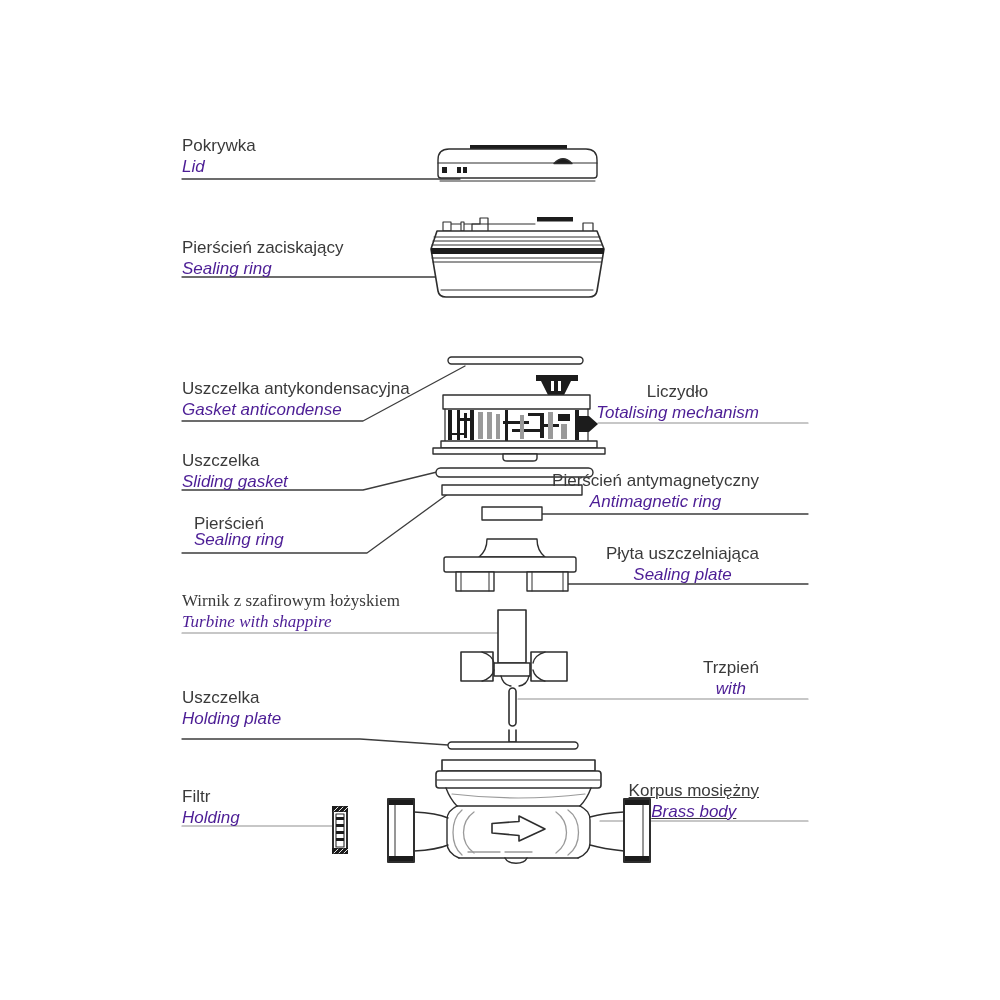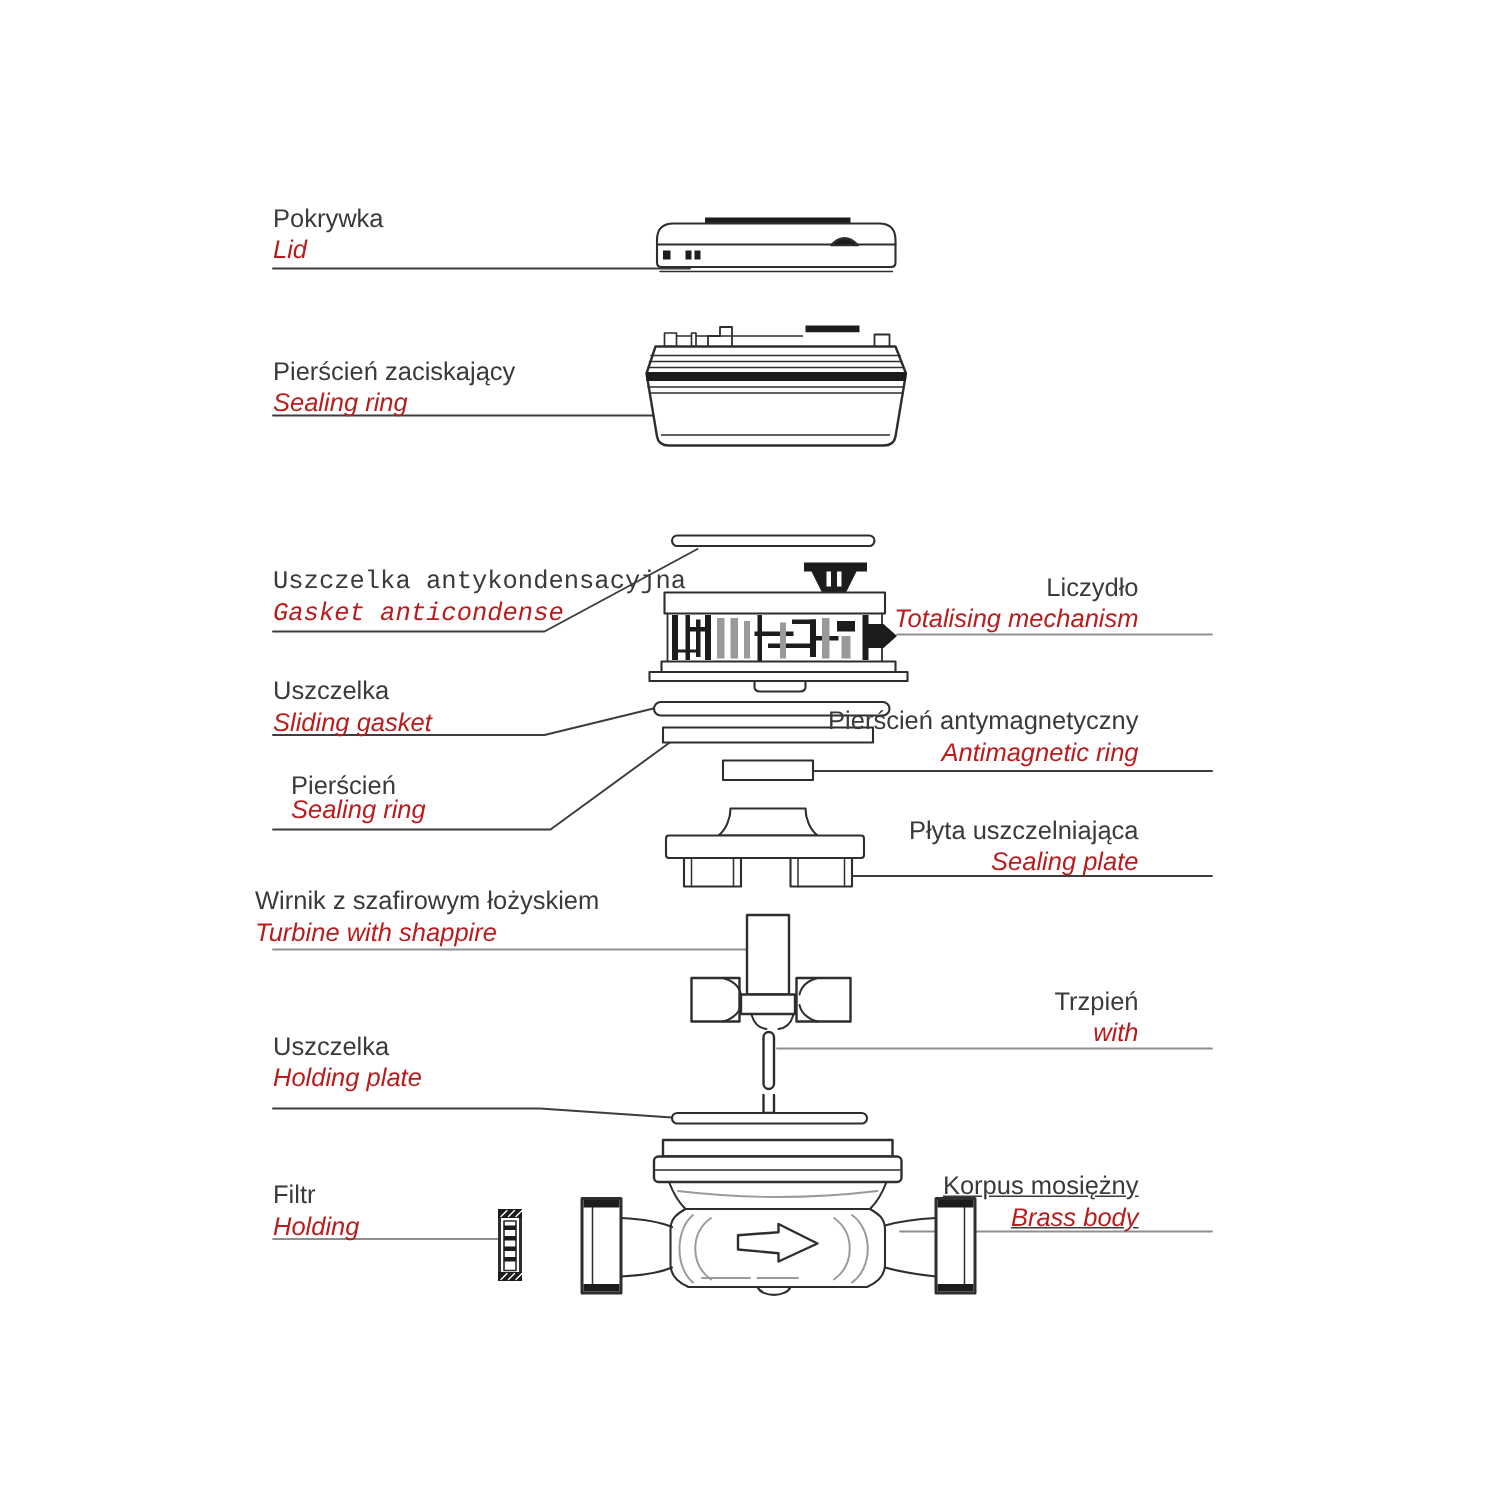--- a/index.html
+++ b/index.html
@@ -2,23 +2,23 @@
 <html><head>
 <meta charset="utf-8">
 <style>
   html,body{margin:0;padding:0;background:#ffffff;}
   .canvas{
     position:relative;width:951px;height:1000px;background:#ffffff;
     font-family:"Liberation Sans", sans-serif;overflow:hidden;
   }
   .canvas svg{position:absolute;left:0;top:0;}
   .label{position:absolute;font-size:17px;line-height:21px;color:#3a3a3a;white-space:nowrap;}
-  .label .en{font-style:italic;color:#b91c1c;display:block;}
+  .label .en{font-style:italic;color:#4c1d95;display:block;}
   .label .pl{display:block;}
-  .label.right{text-align:right;}
+  .label.right{text-align:center;}
   .label.tight{line-height:16px;}
 </style>
 </head>
 <body>
 
 <div class="canvas">
 
 <svg width="1000" height="1000" viewBox="0 0 1000 1000">
   <g fill="none" stroke="#2e2e2e" stroke-width="1.4" stroke-linejoin="round" stroke-linecap="round">
 
@@ -208,36 +208,36 @@
 <div class="label" style="left:182px;top:135px;">
   <span class="pl">Pokrywka</span>
   <span class="en">Lid</span>
 </div>
 
 <div class="label" style="left:182px;top:237px;">
   <span class="pl">Pierścień zaciskający</span>
   <span class="en">Sealing ring</span>
 </div>
 
-<div class="label" style="left:182px;top:378px;font-family:Liberation Mono, monospace;">
+<div class="label" style="left:182px;top:378px;">
   <span class="pl">Uszczelka antykondensacyjna</span>
   <span class="en">Gasket anticondense</span>
 </div>
 
 <div class="label" style="left:182px;top:450px;">
   <span class="pl">Uszczelka</span>
   <span class="en">Sliding gasket</span>
 </div>
 
 <div class="label tight" style="left:194px;top:516px;">
   <span class="pl">Pierścień</span>
   <span class="en">Sealing ring</span>
 </div>
 
-<div class="label" style="left:170px;top:590px;">
+<div class="label" style="left:182px;top:590px;font-family:Liberation Serif, serif;">
   <span class="pl">Wirnik z szafirowym łożyskiem</span>
   <span class="en">Turbine with shappire</span>
 </div>
 
 <div class="label" style="left:182px;top:687px;">
   <span class="pl">Uszczelka</span>
   <span class="en">Holding plate</span>
 </div>
 
 <div class="label" style="left:182px;top:786px;">

